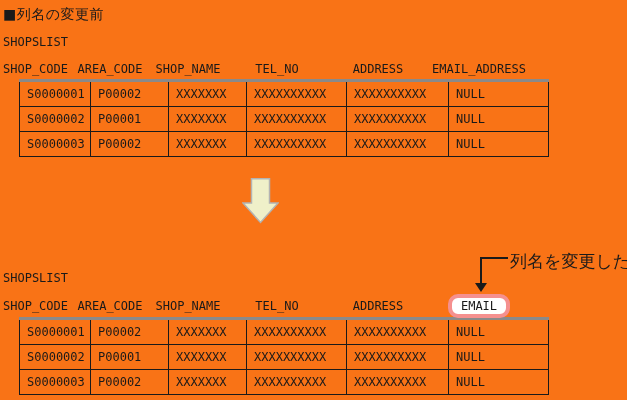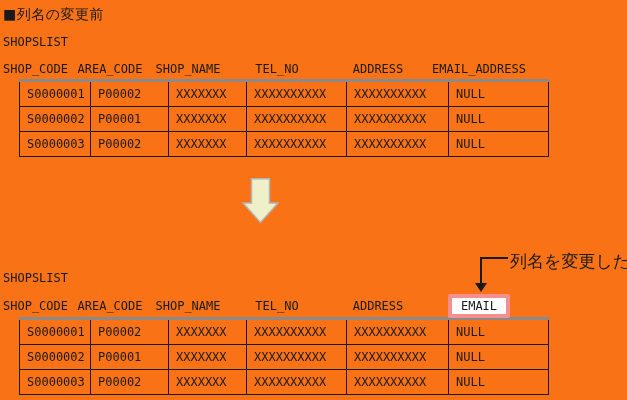--- a/index.html
+++ b/index.html
@@ -19,21 +19,21 @@
   table.data-table {
     position:absolute; left:19px; border-collapse:collapse; table-layout:fixed;
     border:1px solid #1a1a1a; border-top:3px solid #8a8a8a;
   }
   table.data-table td {
     border:1px solid #1a1a1a; height:24px; padding:0 0 0 7px;
     font-size:12px; white-space:nowrap; overflow:hidden;
   }
   .arrow-wrap { position:absolute; left:242px; top:178px; width:37px; height:46px; }
   .email-box {
-    display:inline-block; border:4px solid #f5908f; border-radius:2px;
+    display:inline-block; border:4px solid #f5908f; border-radius:10px;
     padding:1px 9px; background:#ffffff; position:relative; z-index:2;
   }
   .callout-hline { position:absolute; left:480px; top:257px; width:28px; height:2px; background:#1a1a1a; }
   .callout-vline { position:absolute; left:480px; top:257px; width:2px; height:27px; background:#1a1a1a; }
   .callout-head {
     position:absolute; left:475px; top:283px; width:0; height:0;
     border-left:6px solid transparent; border-right:6px solid transparent;
     border-top:9px solid #1a1a1a;
   }
   .callout-text {

